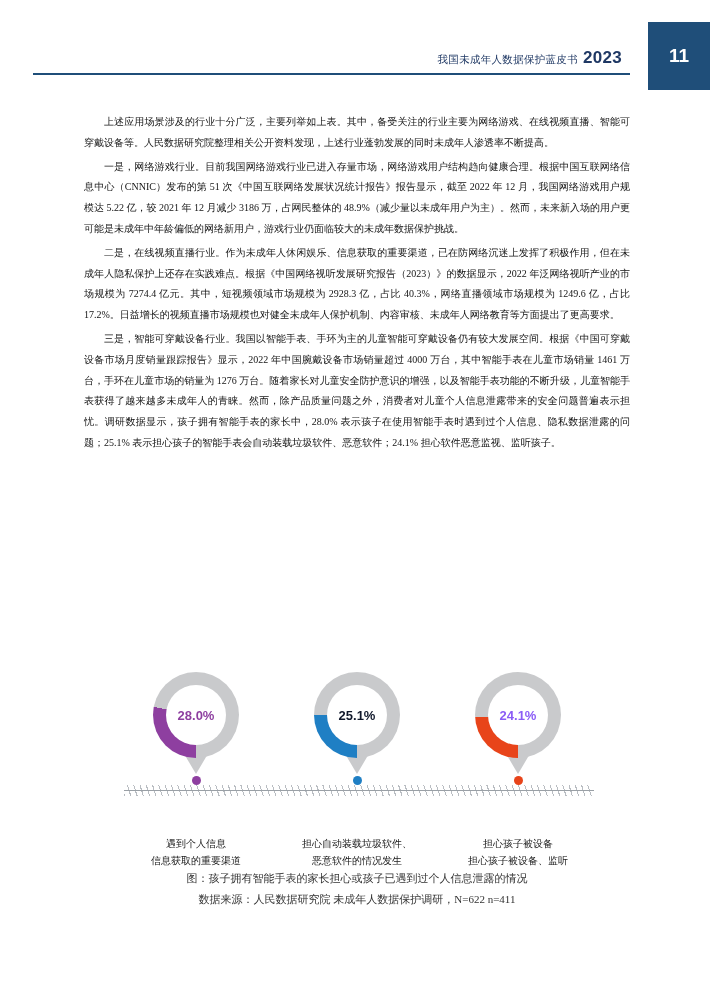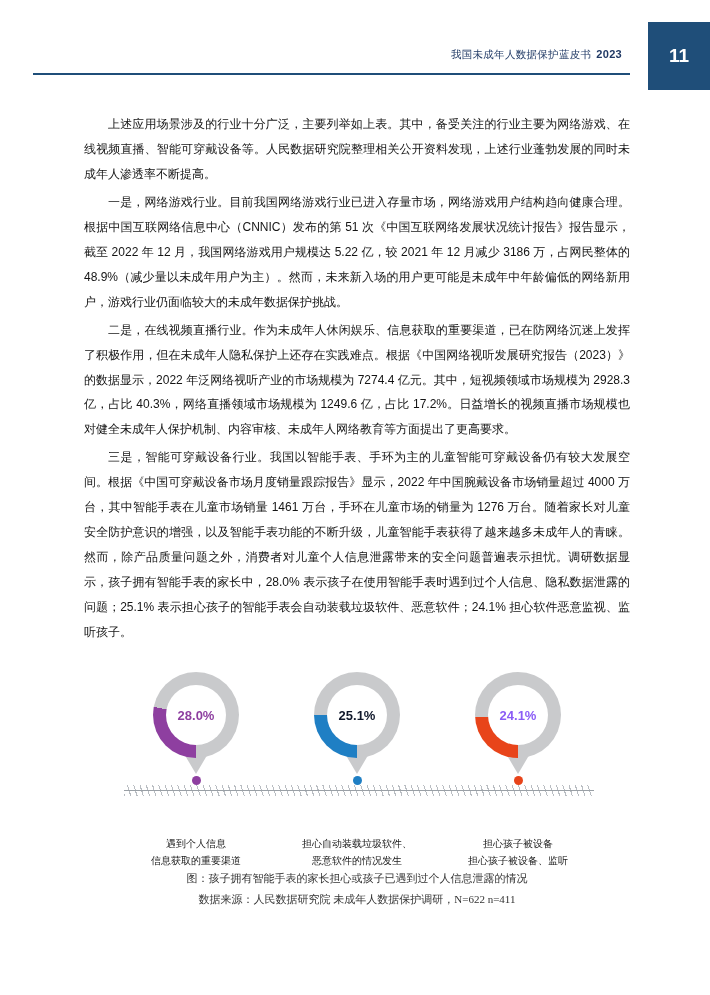--- a/index.html
+++ b/index.html
@@ -37,21 +37,21 @@
     right: 88px;
     top: 48px;
     font-size: 10.5px;
     color: #1f3864;
     letter-spacing: 0.3px;
     white-space: nowrap;
     text-align: right;
   }
   .header-title .year {
     font-weight: bold;
-    font-size: 11px;
+    font-size: 17px;
     margin-left: 5px;
     margin-top: 44px;
   }
   .page-number-box {
     position: absolute;
     right: 0;
     top: 22px;
     width: 62px;
     height: 68px;
     background: #1f4e79;
@@ -65,26 +65,26 @@
 
   
   .content {
     position: absolute;
     left: 84px;
     top: 112px;
     width: 546px;
   }
   p.para {
     margin: 0 0 3px 0;
-    font-size: 12px;
+    font-size: 10px;
     line-height: 2.08;
     text-align: justify;
     text-indent: 2em;
     color: #141414;
-    font-family: Liberation Sans, sans-serif;
+    font-family: Liberation Serif, serif;
   }
 
   
   .chart-area {
     position: absolute;
     left: 84px;
     top: 672px;
     width: 546px;
     height: 230px;
   }

